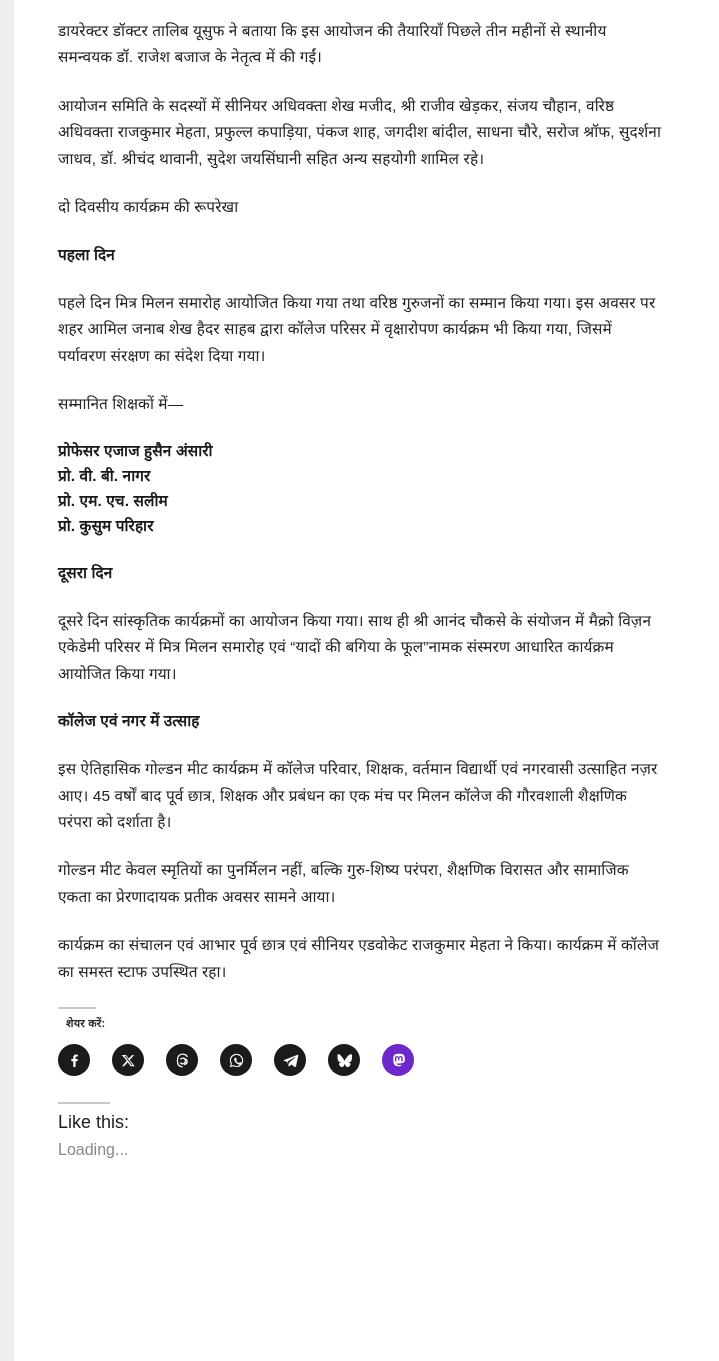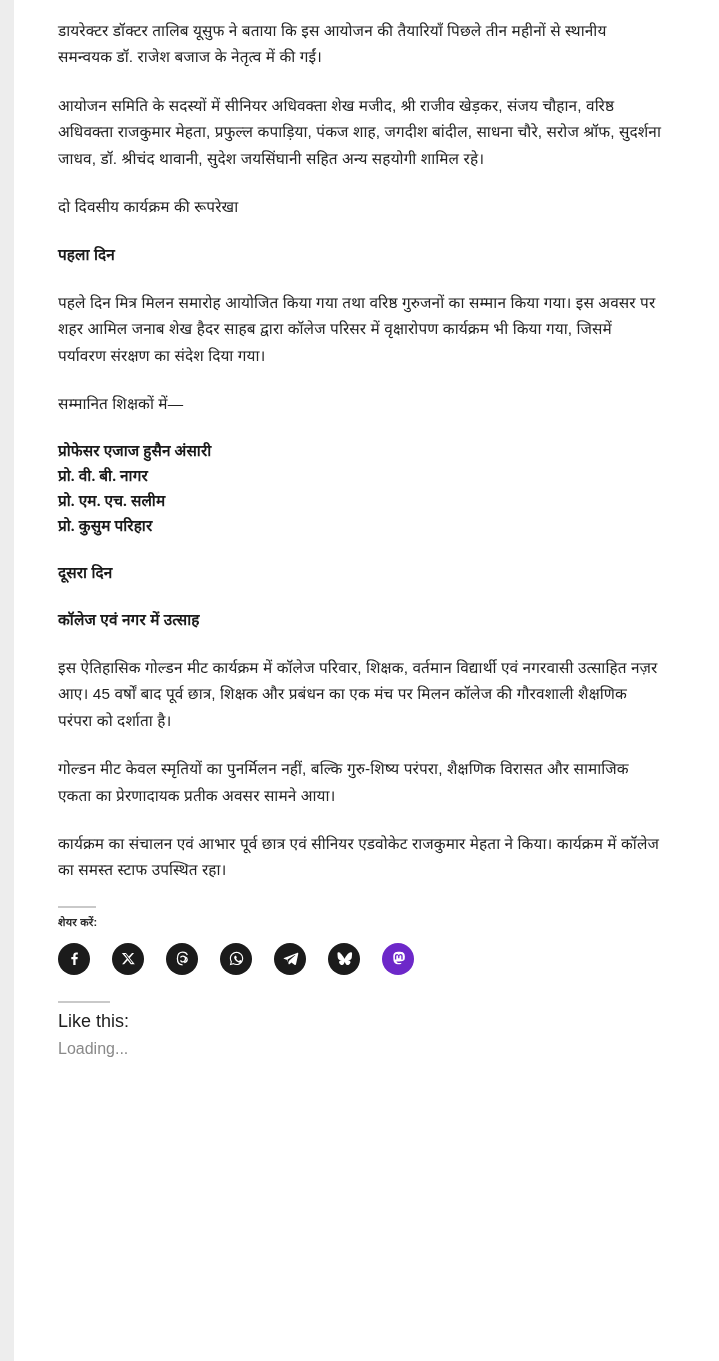--- a/index.html
+++ b/index.html
@@ -71,40 +71,39 @@
   }
   .heading {
     font-weight: 700;
     font-size: 15.4px;
     color: #1a1a1a;
     margin: 12px 0 22px 0;
     line-height: 1.6;
   }
   .name-block {
     margin: 0 0 22px 0;
-    font-family: Liberation Serif, serif;
   }
   .name-block .line {
     margin: 0;
     font-weight: 700;
     color: #1a1a1a;
     line-height: 1.62;
   }
 
   .share-sep {
     width: 38px;
     border: 0;
     border-top: 2px solid #c9c9c9;
     margin: 10px 0 6px 0;
   }
   .share-label {
     font-size: 11px;
     font-weight: 700;
     color: #2b2b2b;
-    margin: 0 0 14px 0;
+    margin: 0 0 14px 8px;
     letter-spacing: 0.2px;
   }
   .share-row {
     display: flex;
     align-items: center;
     gap: 22px;
     margin-bottom: 26px;
   }
   .share-btn {
     width: 32px;
@@ -163,20 +162,21 @@
 
     <div class="name-block">
       <div class="line">प्रोफेसर एजाज हुसैन अंसारी</div>
       <div class="line">प्रो. वी. बी. नागर</div>
       <div class="line">प्रो. एम. एच. सलीम</div>
       <div class="line">प्रो. कुसुम परिहार</div>
     </div>
 
     <p class="heading">दूसरा दिन</p>
 
+    <p class="para">दूसरे दिन सांस्कृतिक कार्यक्रमों का आयोजन किया गया। साथ ही श्री आनंद चौकसे के संयोजन में मैक्रो विज़न एकेडेमी परिसर में मित्र मिलन समारोह एवं “यादों की बगिया के फूल”नामक संस्मरण आधारित कार्यक्रम आयोजित किया गया।</p>
 
     <p class="heading">कॉलेज एवं नगर में उत्साह</p>
 
     <p class="para">इस ऐतिहासिक गोल्डन मीट कार्यक्रम में कॉलेज परिवार, शिक्षक, वर्तमान विद्यार्थी एवं नगरवासी उत्साहित नज़र आए। 45  वर्षों बाद पूर्व छात्र, शिक्षक और प्रबंधन का एक मंच पर मिलन कॉलेज की गौरवशाली शैक्षणिक परंपरा को दर्शाता है।</p>
 
     <p class="para">गोल्डन मीट केवल स्मृतियों का पुनर्मिलन नहीं, बल्कि गुरु-शिष्य परंपरा, शैक्षणिक विरासत और सामाजिक एकता का प्रेरणादायक प्रतीक अवसर सामने आया।</p>
 
     <p class="para">कार्यक्रम का संचालन एवं आभार पूर्व छात्र एवं सीनियर एडवोकेट राजकुमार मेहता ने किया। कार्यक्रम में कॉलेज का समस्त स्टाफ उपस्थित रहा।</p>
 
     <hr class="share-sep">

